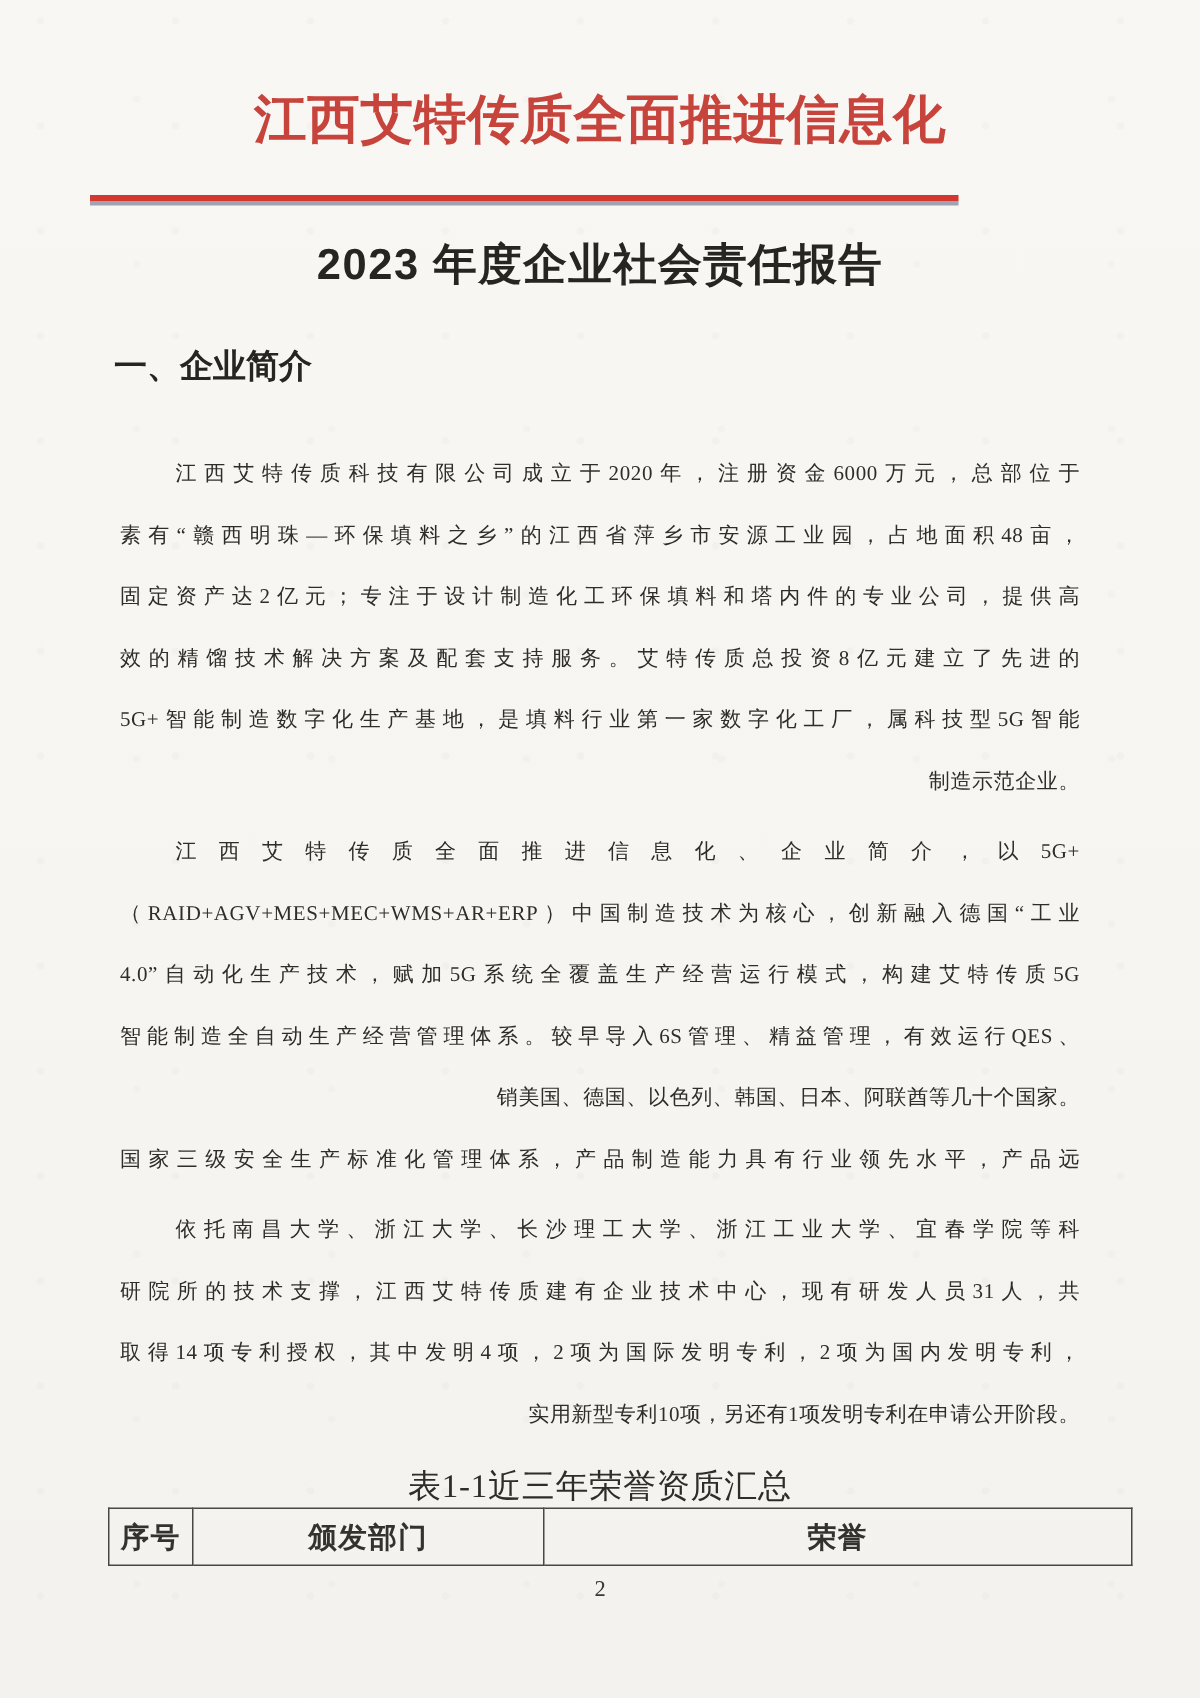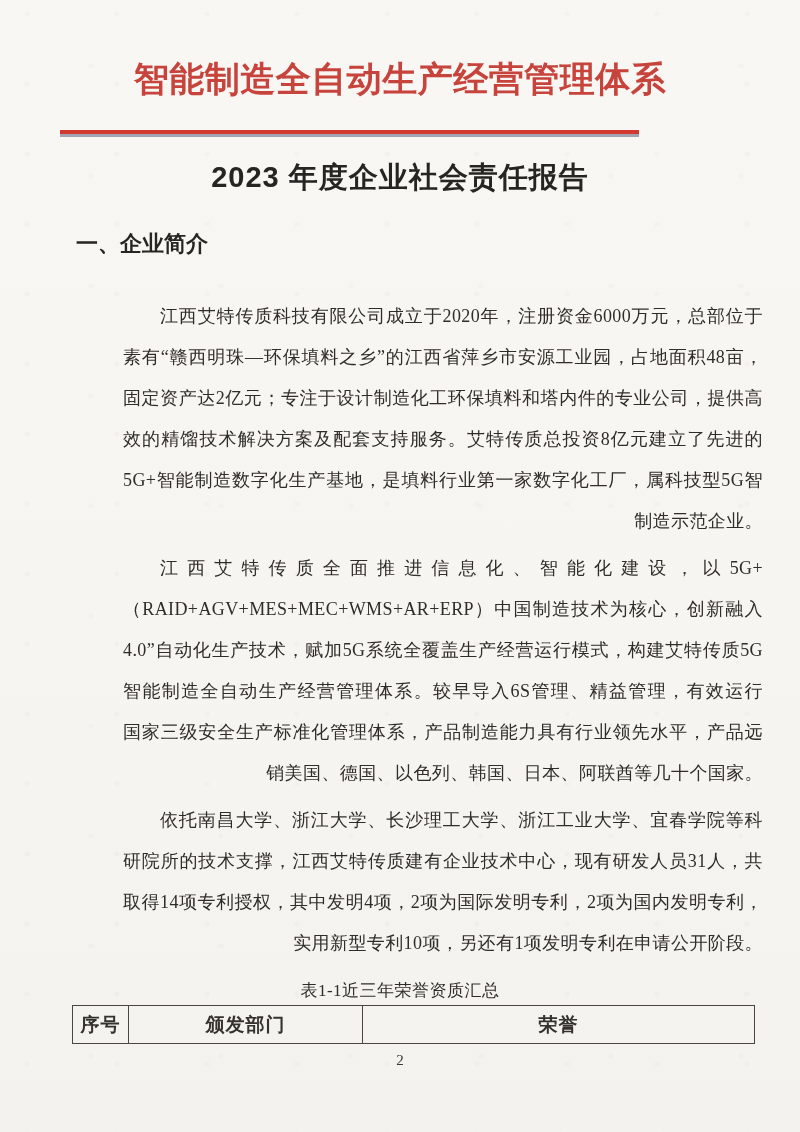--- a/index.html
+++ b/index.html
@@ -42,36 +42,35 @@
 
   .section-heading {
     position:absolute; top:229px; left:76px;
     font-family:Liberation Serif, serif;
     font-weight:700; font-size:22px; line-height:30px;
     color:#262522;
   }
 
   .body-text {
     position:absolute; top:296px; left:80px; width:640px;
-    font-size:18px;
-    margin-left:43px;
+    font-size:14px;
   }
   .para + .para { margin-top:6px; }
   .line {
     height:41px; line-height:41px;
     overflow:hidden;
     text-align:right;
     letter-spacing:0.4px;
   }
   .line.j { text-align:justify; text-align-last:justify; }
   .line.ind { text-indent:37px; }
 
   .table-caption {
     position:absolute; top:977px; left:0; width:100%;
-    text-align:center; font-size:17px; line-height:28px;
+    text-align:center; font-size:22px; line-height:28px;
     color:#2f2d2a; letter-spacing:0.5px;
   }
 
   table.honors {
     position:absolute; top:1005px; left:72px;
     border-collapse:collapse;
     table-layout:fixed;
   }
   table.honors td {
     border:1.6px solid #4a4742;
@@ -89,21 +88,21 @@
     position:absolute; top:1050px; left:0; width:100%;
     text-align:center; font-size:15px; line-height:20px;
     color:#3a3835;
   }
 </style>
 </head>
 <body>
 
 <div class="page">
 
-  <div class="letterhead">智能制造全自动生产经营管理体系</div>
+  <div class="letterhead">江西艾特传质全面推进信息化</div>
 
   <div class="rule">
     <div class="rule-red"></div>
     <div class="rule-shadow"></div>
   </div>
 
   <div class="report-title">2023 年度企业社会责任报告</div>
 
   <div class="section-heading">一、企业简介</div>
 
@@ -112,26 +111,26 @@
     <div class="para">
       <div class="line j ind">江西艾特传质科技有限公司成立于2020年，注册资金6000万元，总部位于</div>
       <div class="line j">素有“赣西明珠—环保填料之乡”的江西省萍乡市安源工业园，占地面积48亩，</div>
       <div class="line j">固定资产达2亿元；专注于设计制造化工环保填料和塔内件的专业公司，提供高</div>
       <div class="line j">效的精馏技术解决方案及配套支持服务。艾特传质总投资8亿元建立了先进的</div>
       <div class="line j">5G+智能制造数字化生产基地，是填料行业第一家数字化工厂，属科技型5G智能</div>
       <div class="line">制造示范企业。</div>
     </div>
 
     <div class="para">
-      <div class="line j ind">江西艾特传质全面推进信息化、智能化建设，以5G+</div>
+      <div class="line j ind">江西艾特传质全面推进信息化、企业简介，以5G+</div>
       <div class="line j">（RAID+AGV+MES+MEC+WMS+AR+ERP）中国制造技术为核心，创新融入德国“工业</div>
       <div class="line j">4.0”自动化生产技术，赋加5G系统全覆盖生产经营运行模式，构建艾特传质5G</div>
       <div class="line j">智能制造全自动生产经营管理体系。较早导入6S管理、精益管理，有效运行QES、</div>
+      <div class="line">销美国、德国、以色列、韩国、日本、阿联酋等几十个国家。</div>
       <div class="line j">国家三级安全生产标准化管理体系，产品制造能力具有行业领先水平，产品远</div>
-      <div class="line">销美国、德国、以色列、韩国、日本、阿联酋等几十个国家。</div>
     </div>
 
     <div class="para">
       <div class="line j ind">依托南昌大学、浙江大学、长沙理工大学、浙江工业大学、宜春学院等科</div>
       <div class="line j">研院所的技术支撑，江西艾特传质建有企业技术中心，现有研发人员31人，共</div>
       <div class="line j">取得14项专利授权，其中发明4项，2项为国际发明专利，2项为国内发明专利，</div>
       <div class="line">实用新型专利10项，另还有1项发明专利在申请公开阶段。</div>
     </div>
 
   </div>

